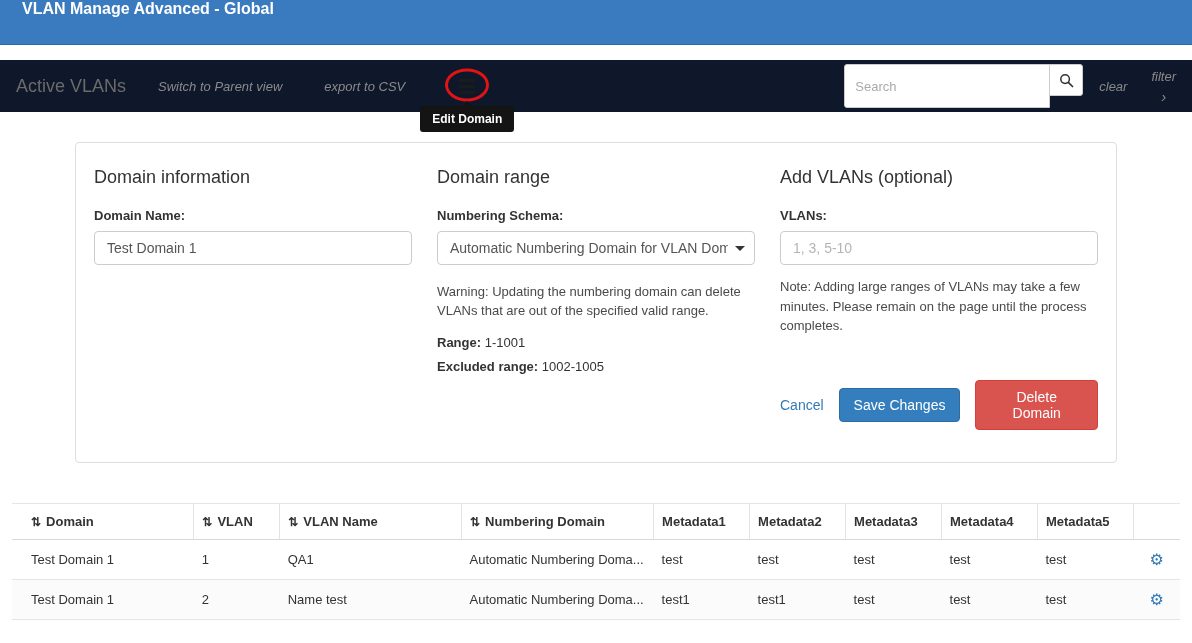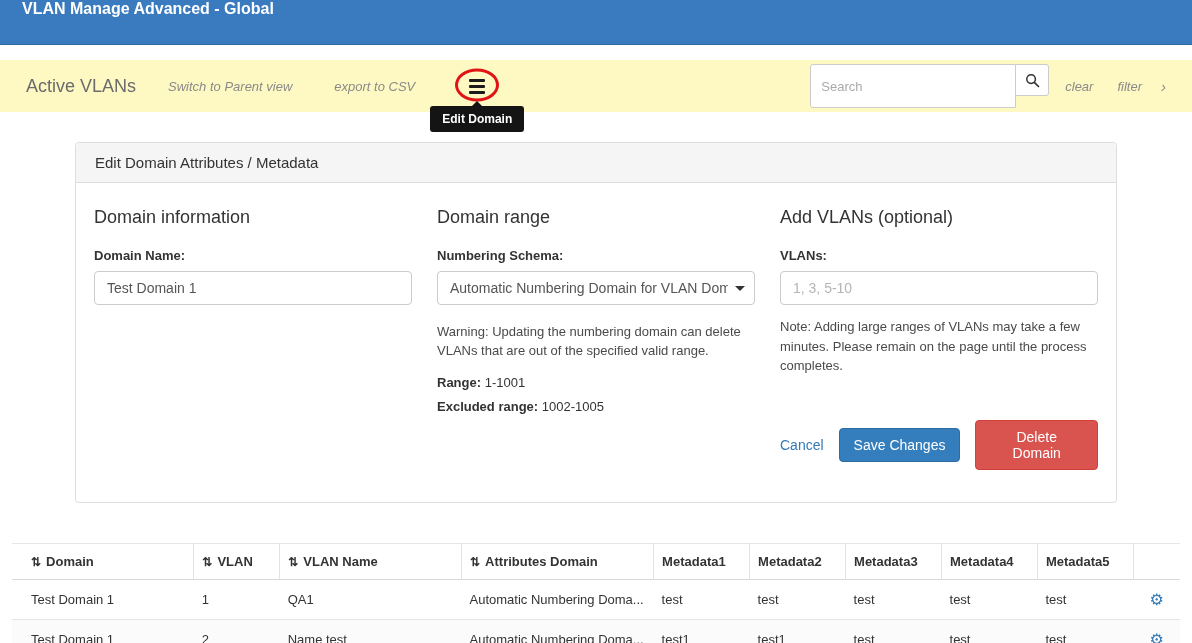--- a/index.html
+++ b/index.html
@@ -13,22 +13,22 @@
 
   
   .app-header {
     height:45px; background:#3a7bbf; border-bottom:1px solid #2e6da4;
     display:flex; align-items:flex-start; padding:0 22px;
     color:#fff; font-size:16px; font-weight:bold;
   }
 
   
   .toolbar {
-    margin-top:15px; height:52px; background:#fef9c3;
-    display:flex; align-items:center; padding:0 26px;
+    margin-top:15px; height:52px; background:#0f172a;
+    display:flex; align-items:center; padding:0 16px;
     position:relative;
   }
   .page-title { font-size:18px; color:#6b6b6b; margin-right:32px; }
   .tb-link { font-size:13px; color:#8a8a8a; margin-right:42px;font-style:italic; }
   .tb-link.small-m { margin-right:0; }
 
   .menu-wrap { position:relative; margin-left:4px; }
   .hamburger-btn { background:none; border:none; padding:6px 8px; cursor:pointer; }
   .hamburger i { display:block; width:16px; height:3px; background:#1b1b1b; border-radius:1px; margin:3px 0; }
   .red-circle {
@@ -52,21 +52,21 @@
   .search-input {
     width:206px; height:44px; border:1px solid #ccc; border-radius:3px 0 0 3px;
     padding:0 10px; font-size:13px; color:#555; background:#fff; outline:none;
   }
   .search-input::placeholder { color:#aaa; }
   .search-btn {
     width:34px; height:32px; margin-left:-1px; background:#fff;
     border:1px solid #ccc; border-radius:0 3px 3px 0;
     display:flex; align-items:center; justify-content:center; cursor:pointer;
   }
-  .filter-link { display:inline-flex; align-items:center; gap:19px; }
+  .filter-link { display:inline-flex; align-items:center; gap:5px;flex-direction:column; }
   .chev { font-size:15px; line-height:1; color:#8a8a8a; }
 
   
   .panel {
     margin:30px 75px 0; background:#fff;
     border:1px solid #ddd; border-radius:4px;
   }
   .panel-heading {
     background:#f5f5f5; border-bottom:1px solid #ddd;
     padding:11px 19px; font-size:15px; color:#333;
@@ -164,21 +164,20 @@
     </button>
   </div>
   <a class="tb-link" style="margin-right:24px;">clear</a>
   <a class="tb-link small-m filter-link">
     <span>filter</span>
     <span class="chev">›</span>
   </a>
 </div>
 
 <section class="panel">
-  <div class="panel-heading">Edit Domain Attributes / Metadata</div>
   <div class="panel-body">
 
     <div class="col">
       <h3 class="section-heading">Domain information</h3>
       <label class="field-label">Domain Name:</label>
       <input class="text-input" type="text" value="Test Domain 1" style="">
     </div>
 
     <div class="col">
       <h3 class="section-heading">Domain range</h3>
@@ -222,21 +221,21 @@
       <th class="col-domain">
         <span class="sort-icon">⇅</span><span>Domain</span>
       </th>
       <th class="col-vlan">
         <span class="sort-icon">⇅</span><span>VLAN</span>
       </th>
       <th class="col-vname">
         <span class="sort-icon">⇅</span><span>VLAN Name</span>
       </th>
       <th class="col-ndomain">
-        <span class="sort-icon">⇅</span><span>Attributes Domain</span>
+        <span class="sort-icon">⇅</span><span>Numbering Domain</span>
       </th>
       <th class="col-meta"><span>Metadata1</span></th>
       <th class="col-meta"><span>Metadata2</span></th>
       <th class="col-meta"><span>Metadata3</span></th>
       <th class="col-meta"><span>Metadata4</span></th>
       <th class="col-meta"><span>Metadata5</span></th>
       <th class="col-gear"></th>
     </tr>
   </thead>
   <tbody>

